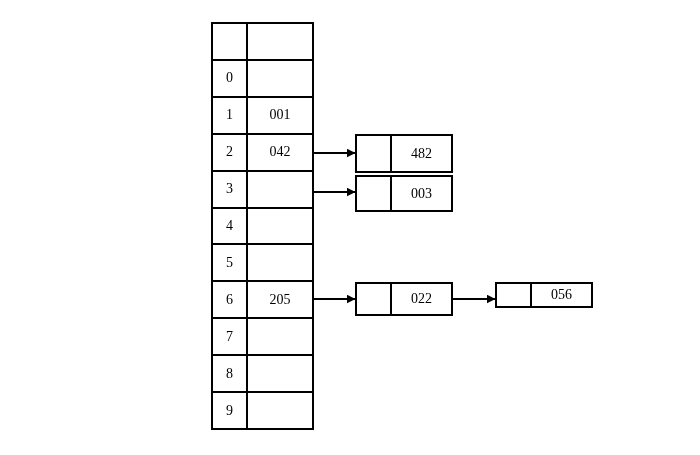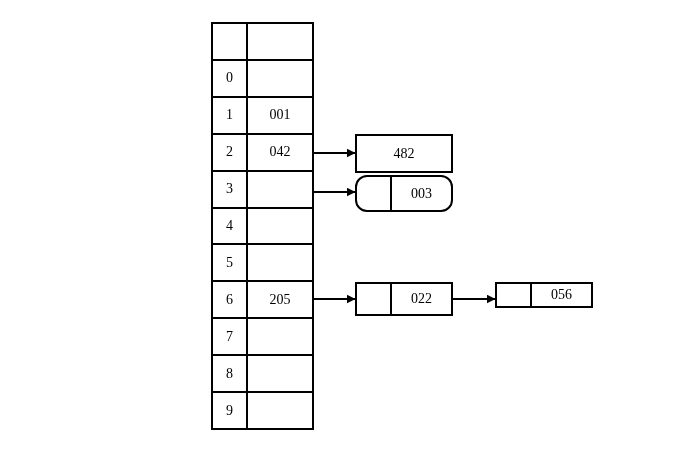--- a/index.html
+++ b/index.html
@@ -82,22 +82,22 @@
   .node-value {
     flex: 1 1 auto;
     box-sizing: border-box;
     display: flex;
     align-items: center;
     justify-content: center;
     font-size: 14px;
     line-height: 1;
   }
 
-  .node-a { left: 355px; top: 134px; width: 98px; height: 39px; flex-direction: column; }
-  .node-b { left: 355px; top: 175px; width: 98px; height: 37px; border-radius: 12px; }
+  .node-a { left: 355px; top: 134px; width: 98px; height: 39px; }
+  .node-b { left: 355px; top: 175px; width: 98px; height: 37px; }
   .node-c { left: 355px; top: 282px; width: 98px; height: 34px; }
   .node-d { left: 495px; top: 282px; width: 98px; height: 26px; }
 
   
   #arrows {
     position: absolute;
     left: 0;
     top: 0;
     width: 700px;
     height: 455px;

